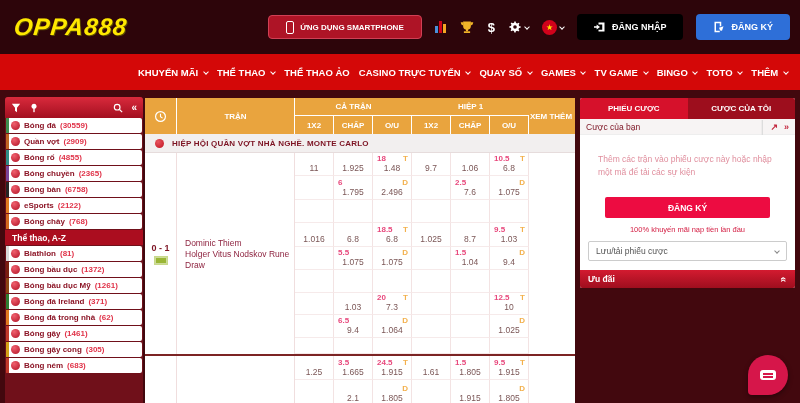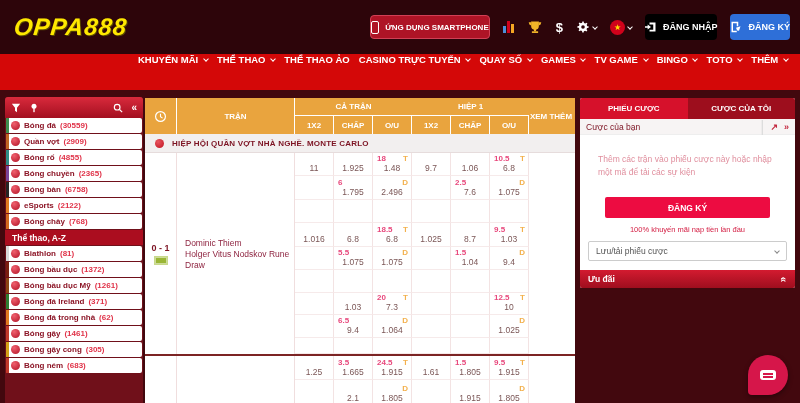--- a/index.html
+++ b/index.html
@@ -4,34 +4,34 @@
 <style>
   * { box-sizing: border-box; margin: 0; padding: 0; }
   html,body { width:800px; height:403px; overflow:hidden; }
   body { font-family:"Liberation Sans", sans-serif; position:relative; background:#42080e; }
 
   
   .topbar { position:absolute; top:0; left:0; width:800px; height:54px; background:#2d050a; display:flex; align-items:center; }
   .logo { font-size:24px; font-weight:bold; font-style:italic; color:#ffe800; letter-spacing:1px; margin-left:14px;
           text-shadow:1px 1px 0 #5a4a00; transform:skewX(-6deg); }
   .top-right { margin-left:auto; display:flex; align-items:center; gap:13px; margin-right:10px; }
-  .top-btn { display:flex; align-items:center; gap:6px; border-radius:4px; padding:4px 0; cursor:pointer; }
+  .top-btn { display:flex; align-items:center; gap:6px; border-radius:4px; padding:4px 17px; cursor:pointer; }
   .btn-smart { background:#ae1426; border:1px solid #d04055; color:#fff; font-size:8px; font-weight:bold; height:24px; }
   .btn-login { background:#000000; color:#fff; font-size:9px; font-weight:bold; height:26px; }
   .btn-reg   { background:#2e6fd8; color:#fff; font-size:9px; font-weight:bold; height:26px; }
   .phone-ic { width:8px; height:13px; border:1.5px solid #fff; border-radius:2px; }
   .chart-ic { display:flex; align-items:flex-end; gap:1px; height:12px; }
   .chart-ic i { display:block; width:3px; }
   .dollar { color:#fff; font-size:13px; font-weight:bold; }
   .chev { display:inline-block; width:4px; height:4px; border-right:1.3px solid currentColor; border-bottom:1.3px solid currentColor; transform:rotate(45deg); margin-left:3px; vertical-align:2px; }
   .flag { width:15px; height:15px; border-radius:50%; background:#d0021b; color:#ffe000; font-size:8px; display:flex; align-items:center; justify-content:center; }
   .icbox { color:#fff; display:flex; align-items:center; }
 
   
-  .nav { position:absolute; top:54px; left:0; width:800px; height:36px; background:#d40808; display:flex; justify-content:space-between; padding:0 12px 0 138px; }
+  .nav { position:absolute; top:54px; left:0; width:800px; height:36px; background:#d40808; display:flex; align-items:center; justify-content:space-between; padding:0 12px 0 138px; }
   .nav-item { color:#fff; font-size:9.5px; font-weight:bold; white-space:nowrap; cursor:pointer; }
 
   
   .sidebar { position:absolute; left:5px; top:97px; width:138px; bottom:0; background:#70101a; overflow:hidden; border-radius:3px 3px 0 0; }
   .sb-head { height:21px; background:linear-gradient(#d92a3c,#a30f20); display:flex; align-items:center; padding:0 6px; gap:8px; }
   .sb-head .sp { flex:1; }
   .sb-item { height:15px; margin:0 1px 1px 1px; background:#fff; display:flex; align-items:center; gap:4px; padding:0 3px 0 2px; border-left:3px solid #999; border-radius:0 2px 2px 0; cursor:pointer; }
   .sb-ball { width:9px; height:9px; border-radius:50%; background:radial-gradient(circle at 35% 30%, #f0606e, #b21226); flex:none; }
   .sb-label { font-size:8px; font-weight:bold; color:#8c1526; white-space:nowrap; }
   .sb-count { font-size:8px; font-weight:bold; color:#e03248; white-space:nowrap; }

